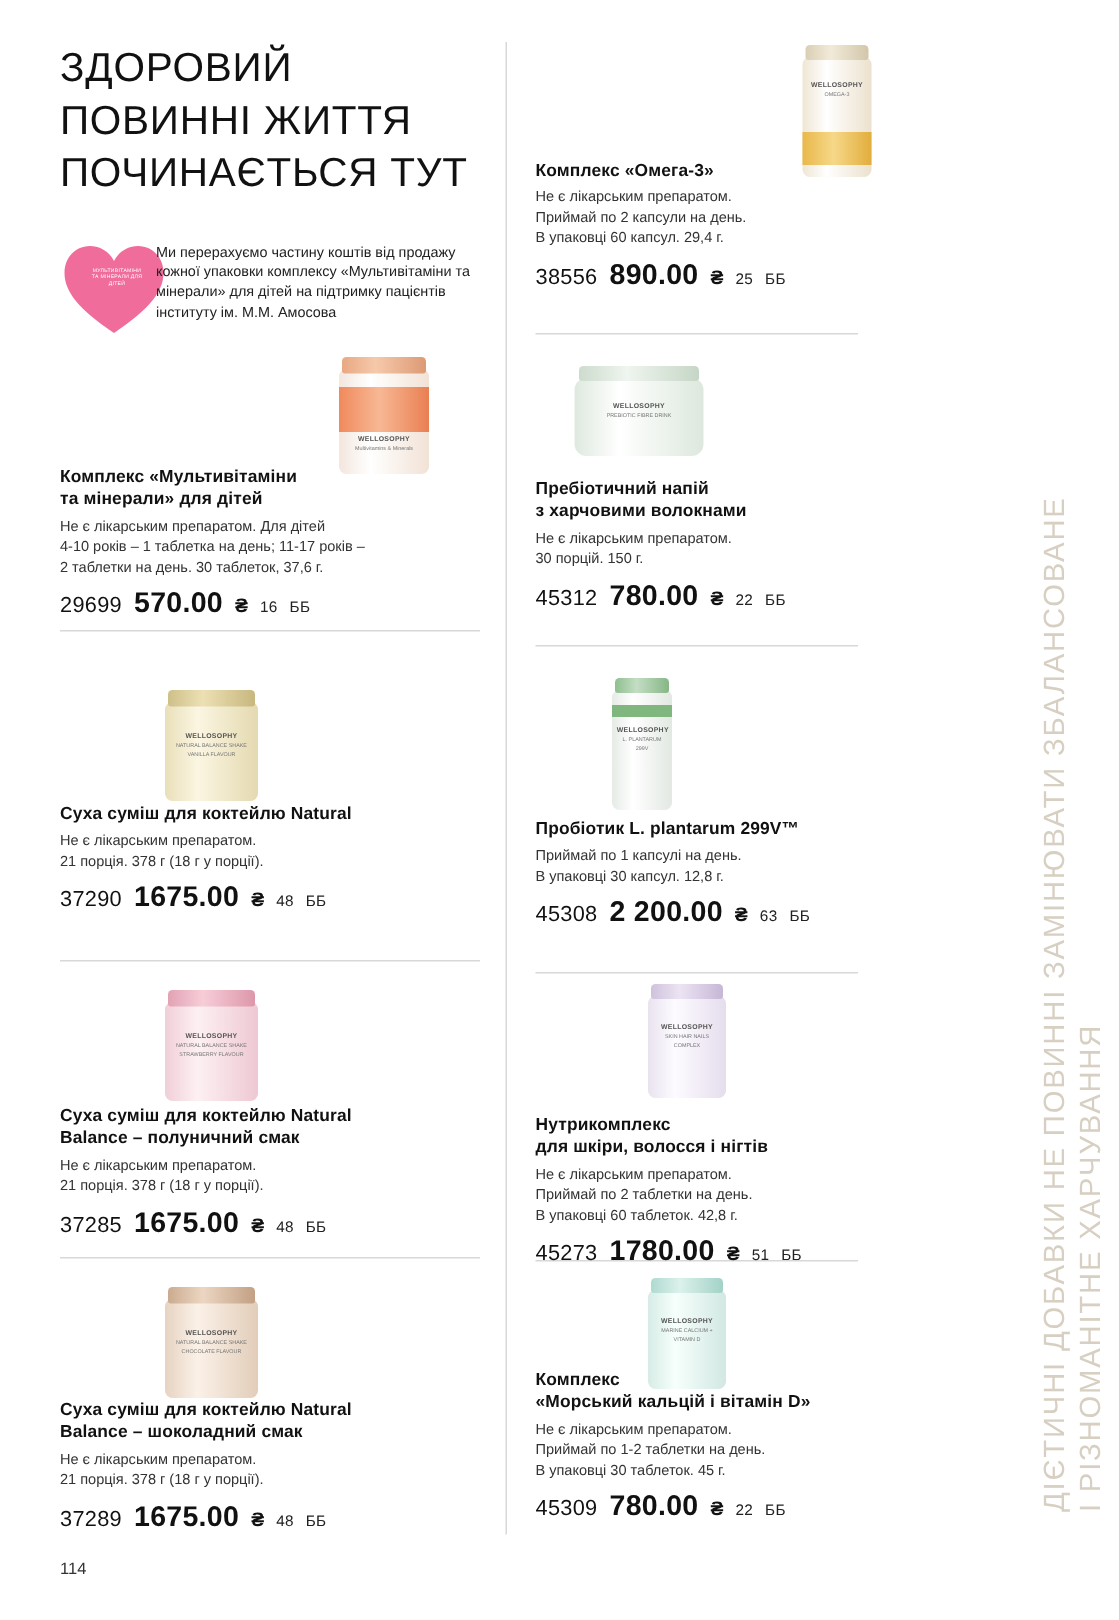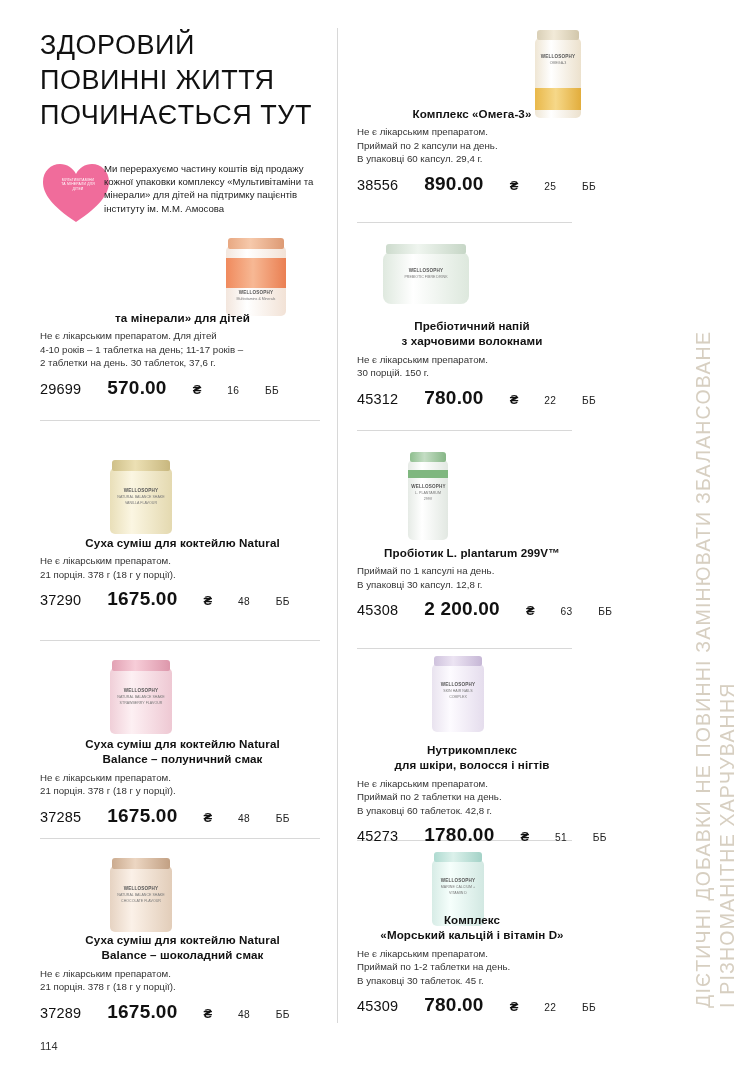--- a/index.html
+++ b/index.html
@@ -37,27 +37,26 @@
 
   
   .vline{position:absolute;left:337px;top:28px;width:1px;height:995px;background:#d8d8d8;}
   .hline{position:absolute;height:1px;background:#d8d8d8;}
 
   
   .prod{position:absolute;}
   .prod .name{
     font-size:11.6px;line-height:15.4px;font-weight:700;color:#111;
     letter-spacing:.1px;
-    text-align:center;
   }
   .prod .desc{
     font-size:9.7px;line-height:13.4px;color:#333;margin-top:4px;
   }
   .prod .priceline{
-    margin-top:7px;display:flex;align-items:baseline;gap:26px;
+    margin-top:7px;display:flex;align-items:baseline;gap:8px;
     white-space:nowrap;
   }
   .prod .code{font-size:14.5px;color:#111;letter-spacing:.2px;}
   .prod .price{font-size:19px;font-weight:700;color:#111;letter-spacing:.2px;}
   .prod .grn{font-size:13px;font-weight:700;color:#111;}
   .prod .bb{font-size:10.2px;color:#222;letter-spacing:.2px;}
 
   
   .sidetext{
     position:absolute;right:14px;top:0px;height:1010px;width:40px;
@@ -120,20 +119,21 @@
     <div class="lid" style="left:2px;top:0;width:56px;height:11px;background:linear-gradient(90deg,#e8a882,#f6c9ab 40%,#dd9a74);"></div>
     <div class="stripe" style="top:20px;height:30px;background:linear-gradient(90deg,#f08a5d,#f7b894 45%,#ea7f52);left:0;"></div>
     <div class="label" style="top:52px;">
       <div class="brand">WELLOSOPHY</div>
       <div class="sub">Multivitamins &amp; Minerals</div>
     </div>
   </div>
 
   <div class="prod" style="left:40px;top:310px;width:285px;">
     <div class="name">
+      <div>Комплекс «Мультивітаміни</div>
       <div>та мінерали» для дітей</div>
     </div>
     <div class="desc">
       <div>Не є лікарським препаратом. Для дітей</div>
       <div>4-10 років – 1 таблетка на день; 11-17 років –</div>
       <div>2 таблетки на день. 30 таблеток, 37,6 г.</div>
     </div>
     <div class="priceline">
       <span class="code">29699</span>
       <span class="price">570.00</span>

